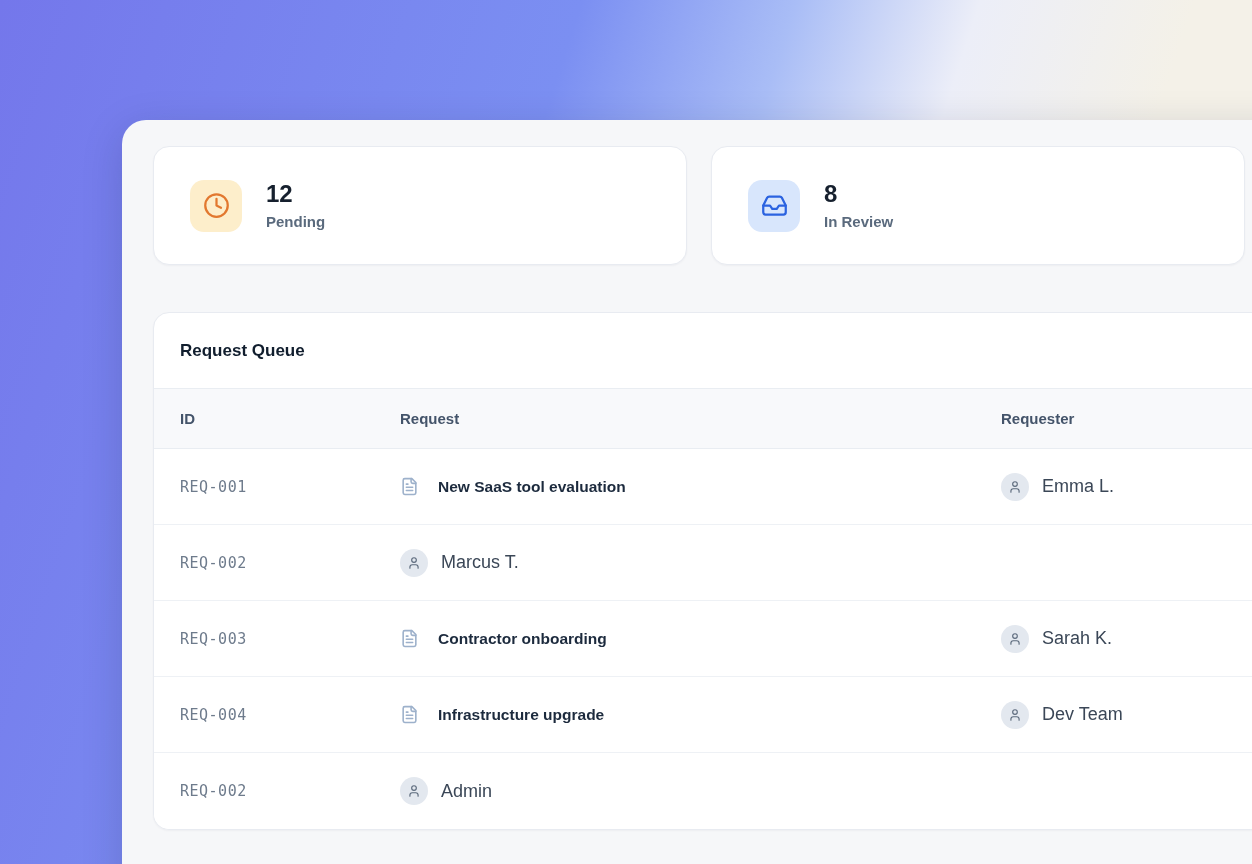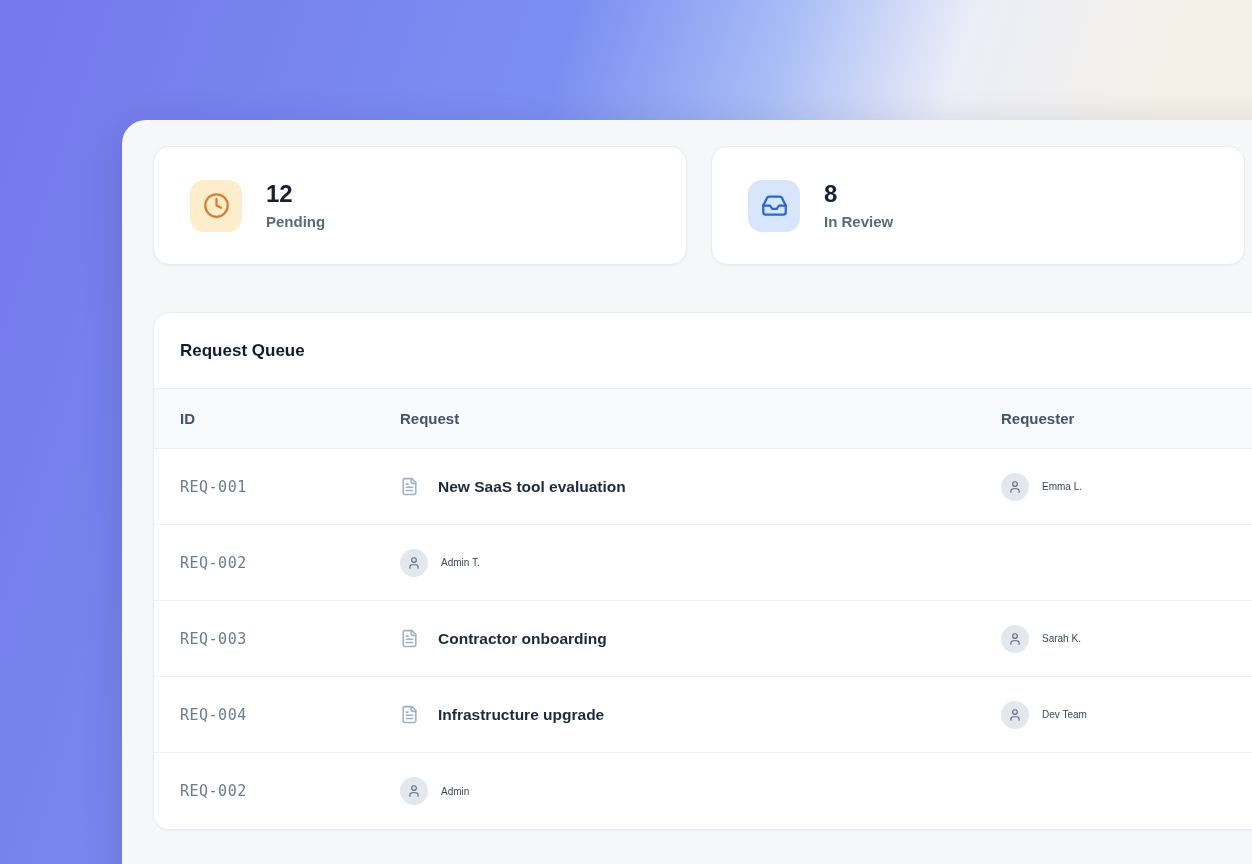--- a/index.html
+++ b/index.html
@@ -48,21 +48,21 @@
   .cell-pad { padding-left:26px; }
   .body-row { height:76px; border-bottom:1px solid #eef1f5; background:#ffffff; }
   .body-row:last-child { border-bottom:none; }
   .cell-id { font-family:"DejaVu Sans Mono","Liberation Mono",monospace; font-size:15px; color:#6e7b8c; letter-spacing:.5px; }
   .cell-request { display:flex; align-items:center; gap:19px; }
   .file-icon svg { width:19px; height:19px; fill:none; stroke:#9db1cb; stroke-width:2; stroke-linecap:round; stroke-linejoin:round; display:block; }
   .request-text { font-size:15.5px; font-weight:700; color:#1c2a3d; }
   .cell-requester { display:flex; align-items:center; gap:13px; }
   .avatar { width:28px; height:28px; border-radius:50%; background:#e3e8ef; display:flex; align-items:center; justify-content:center; flex:0 0 auto; }
   .avatar svg { width:14px; height:14px; fill:none; stroke:#5d6b7d; stroke-width:2; stroke-linecap:round; stroke-linejoin:round; }
-  .requester-name { font-size:10px; color:#3b4757; }
+  .requester-name { font-size:18px; color:#3b4757; }
 </style>
 </head>
 <body>
 
 <div class="panel">
   <div class="content">
 
     <div class="stats-row">
   <div class="stat-card tone-amber">
     <div class="stat-iconbox">
@@ -128,21 +128,21 @@
 
   <div class="grid-row body-row">
     <div class="cell-id cell-pad">REQ-002</div>
     <div class="cell-requester">
       <span class="avatar">
         <svg viewBox="0 0 24 24">
           <path d="M19 21v-2a4 4 0 0 0-4-4H9a4 4 0 0 0-4 4v2"></path>
           <circle cx="12" cy="7" r="4"></circle>
         </svg>
       </span>
-      <span class="requester-name">Admin T.</span>
+      <span class="requester-name">Marcus T.</span>
     </div>
   </div>
 
   <div class="grid-row body-row">
     <div class="cell-id cell-pad">REQ-003</div>
     <div class="cell-request">
       <span class="file-icon">
         <svg viewBox="0 0 24 24">
           <path d="M15 2H6a2 2 0 0 0-2 2v16a2 2 0 0 0 2 2h12a2 2 0 0 0 2-2V7Z"></path>
           <path d="M14 2v4a2 2 0 0 0 2 2h4"></path>

